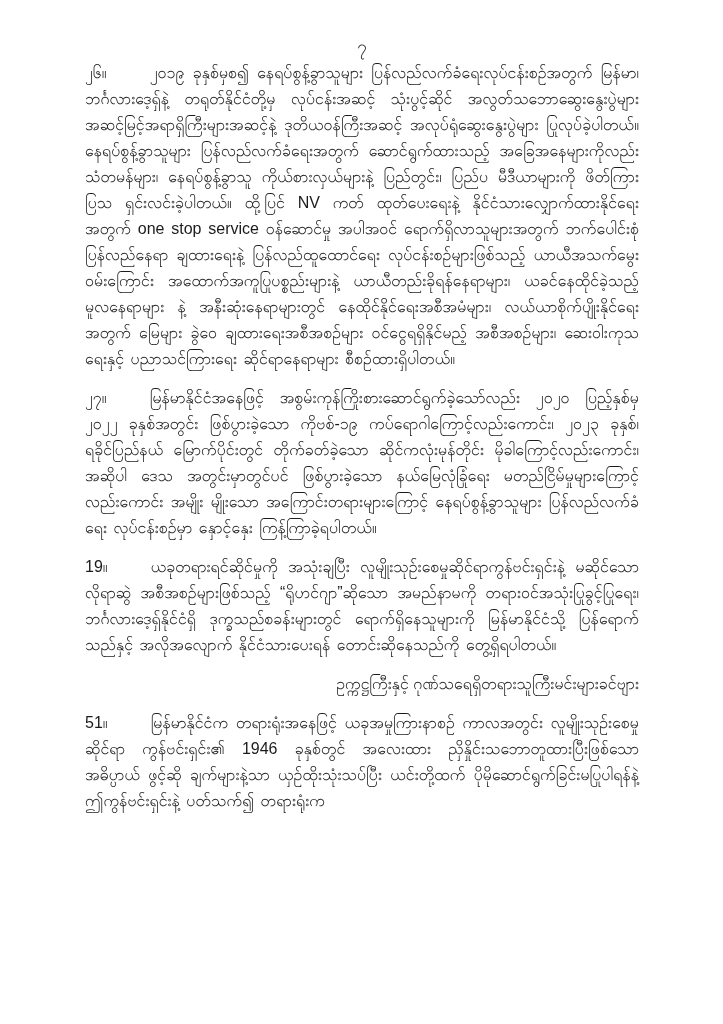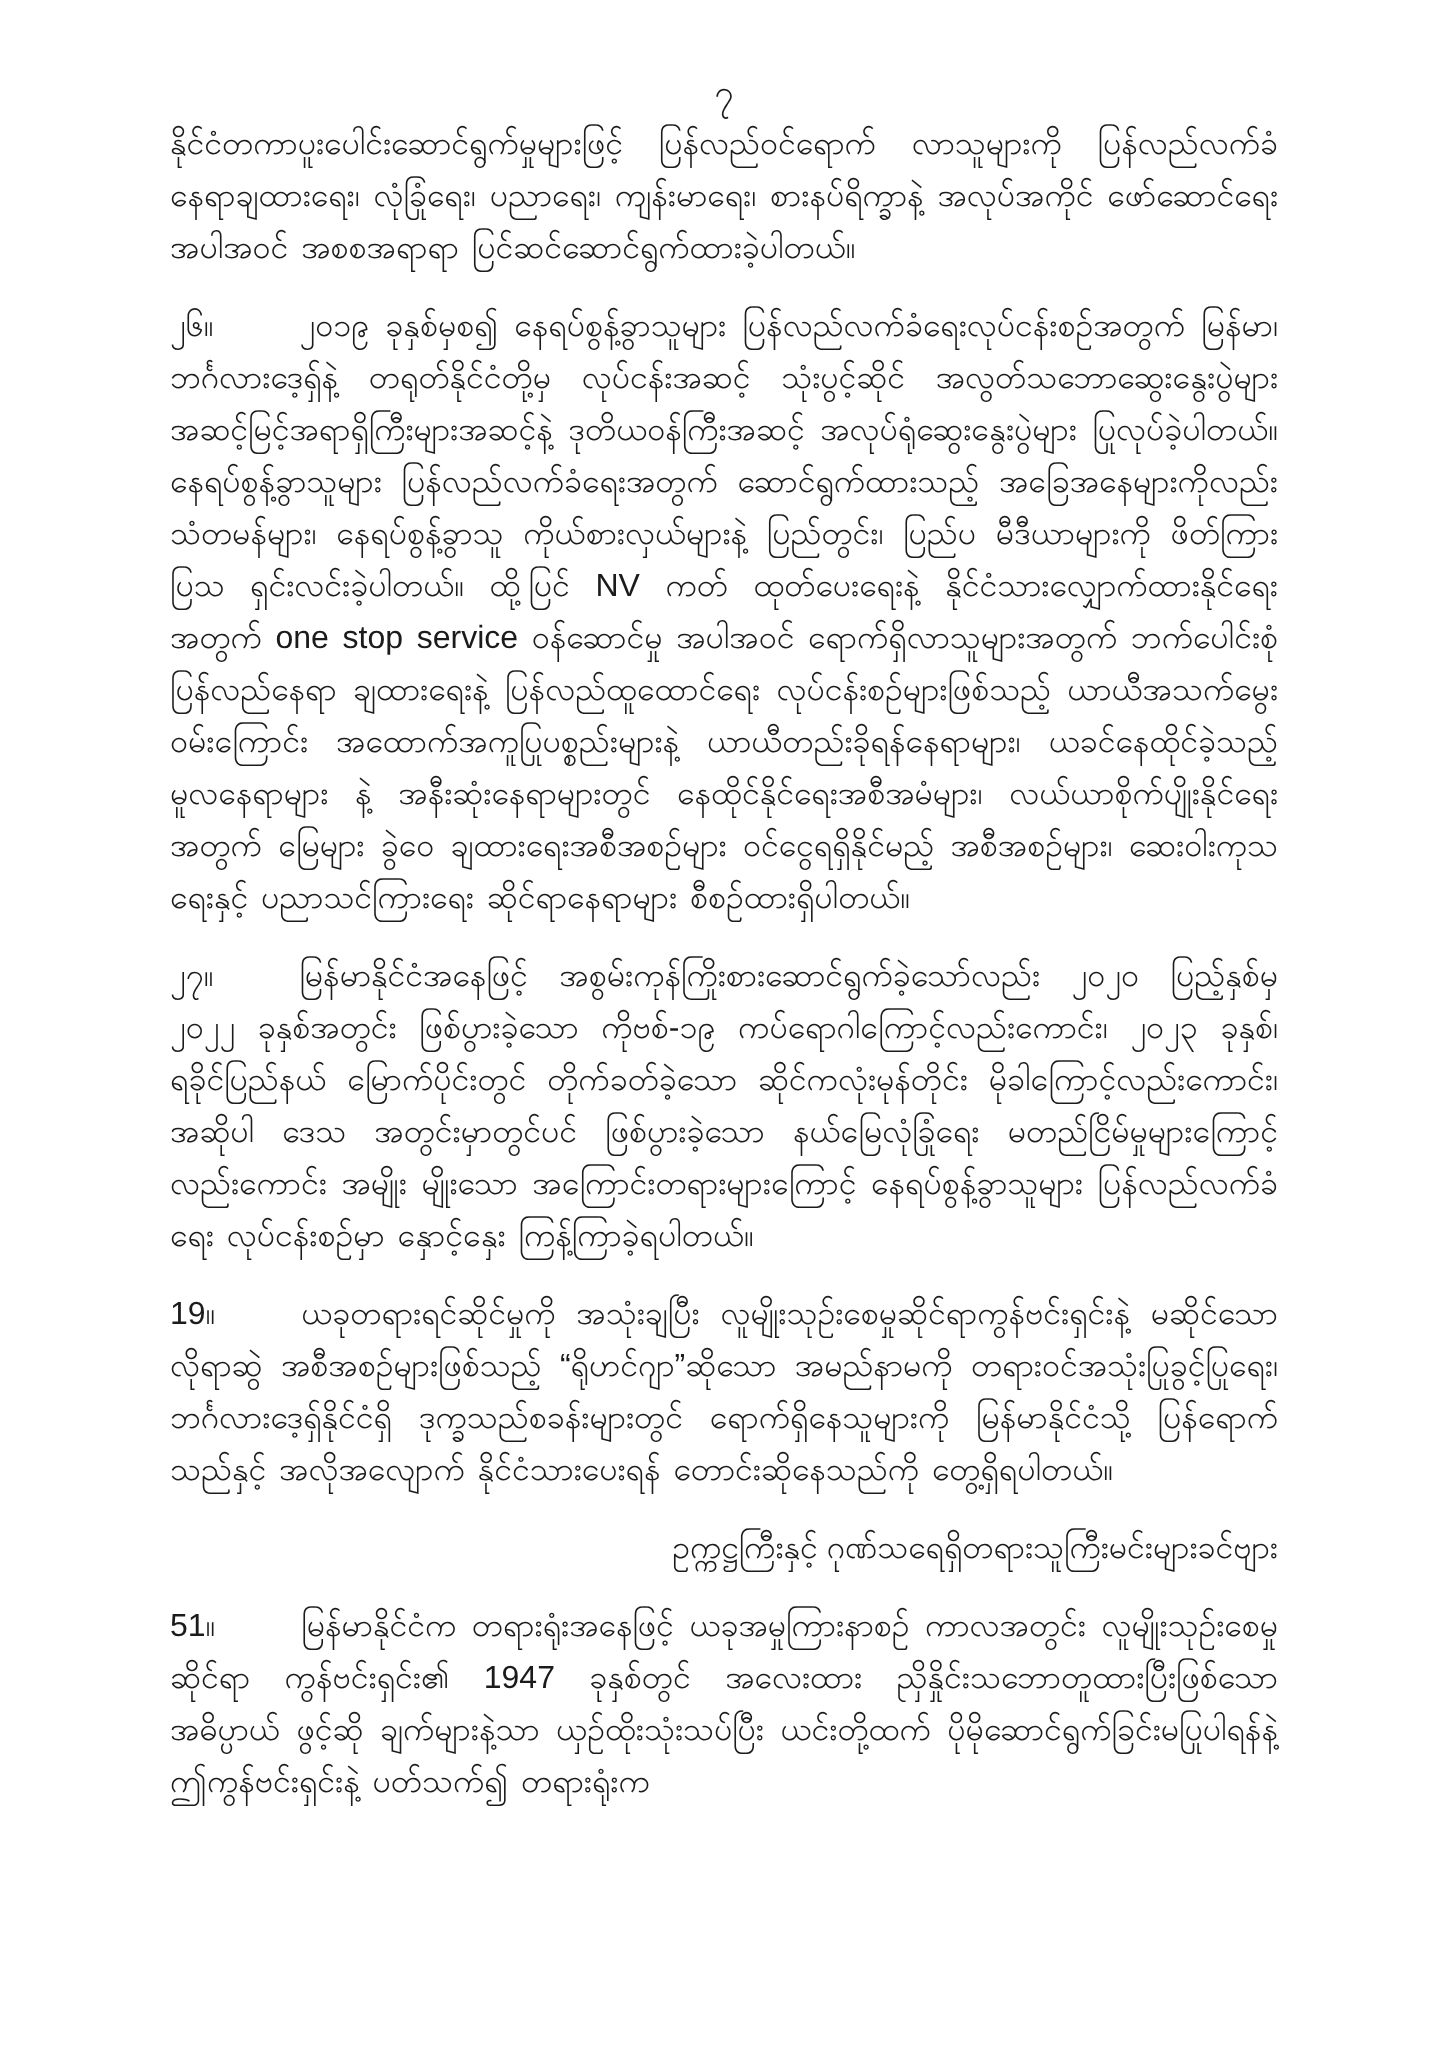--- a/index.html
+++ b/index.html
@@ -45,35 +45,32 @@
     margin: 0 0 13px 0;
   }
 </style>
 </head>
 <body>
 
 <div class="page">
 
   <div class="page-number">၇</div>
 
-  <p class="para">
-    <span class="para-num"></span><span>နိုင်ငံတကာပူးပေါင်းဆောင်ရွက်မှုများဖြင့် ပြန်လည်ဝင်ရောက် လာသူများကို ပြန်လည်လက်ခံ နေရာချထားရေး၊ လုံခြုံရေး၊ ပညာရေး၊ ကျန်းမာရေး၊ စားနပ်ရိက္ခာနဲ့ အလုပ်အကိုင် ဖော်ဆောင်ရေးအပါအဝင် အစစအရာရာ ပြင်ဆင်ဆောင်ရွက်ထားခဲ့ပါတယ်။</span>
-  </p>
 
   <p class="para">
     <span class="para-num">၂၆။</span><span>၂၀၁၉ ခုနှစ်မှစ၍ နေရပ်စွန့်ခွာသူများ ပြန်လည်လက်ခံရေးလုပ်ငန်းစဉ်အတွက် မြန်မာ၊ ဘင်္ဂလားဒေ့ရှ်နဲ့ တရုတ်နိုင်ငံတို့မှ လုပ်ငန်းအဆင့် သုံးပွင့်ဆိုင် အလွတ်သဘောဆွေးနွေးပွဲများ အဆင့်မြင့်အရာရှိကြီးများအဆင့်နဲ့ ဒုတိယဝန်ကြီးအဆင့် အလုပ်ရုံဆွေးနွေးပွဲများ ပြုလုပ်ခဲ့ပါတယ်။ နေရပ်စွန့်ခွာသူများ ပြန်လည်လက်ခံရေးအတွက် ဆောင်ရွက်ထားသည့် အခြေအနေများကိုလည်း သံတမန်များ၊ နေရပ်စွန့်ခွာသူ ကိုယ်စားလှယ်များနဲ့ ပြည်တွင်း၊ ပြည်ပ မီဒီယာများကို ဖိတ်ကြားပြသ ရှင်းလင်းခဲ့ပါတယ်။ ထို့ပြင် NV ကတ် ထုတ်ပေးရေးနဲ့ နိုင်ငံသားလျှောက်ထားနိုင်ရေးအတွက် one stop service ဝန်ဆောင်မှု အပါအဝင် ရောက်ရှိလာသူများအတွက် ဘက်ပေါင်းစုံ ပြန်လည်နေရာ ချထားရေးနဲ့ ပြန်လည်ထူထောင်ရေး လုပ်ငန်းစဉ်များဖြစ်သည့် ယာယီအသက်မွေးဝမ်းကြောင်း အထောက်အကူပြုပစ္စည်းများနဲ့ ယာယီတည်းခိုရန်နေရာများ၊ ယခင်နေထိုင်ခဲ့သည့် မူလနေရာများ နဲ့ အနီးဆုံးနေရာများတွင် နေထိုင်နိုင်ရေးအစီအမံများ၊ လယ်ယာစိုက်ပျိုးနိုင်ရေးအတွက် မြေများ ခွဲဝေ ချထားရေးအစီအစဉ်များ ဝင်ငွေရရှိနိုင်မည့် အစီအစဉ်များ၊ ဆေးဝါးကုသရေးနှင့် ပညာသင်ကြားရေး ဆိုင်ရာနေရာများ စီစဉ်ထားရှိပါတယ်။</span>
   </p>
 
   <p class="para">
     <span class="para-num">၂၇။</span><span>မြန်မာနိုင်ငံအနေဖြင့် အစွမ်းကုန်ကြိုးစားဆောင်ရွက်ခဲ့သော်လည်း ၂၀၂၀ ပြည့်နှစ်မှ ၂၀၂၂ ခုနှစ်အတွင်း ဖြစ်ပွားခဲ့သော ကိုဗစ်-၁၉ ကပ်ရောဂါကြောင့်လည်းကောင်း၊ ၂၀၂၃ ခုနှစ်၊ ရခိုင်ပြည်နယ် မြောက်ပိုင်းတွင် တိုက်ခတ်ခဲ့သော ဆိုင်ကလုံးမုန်တိုင်း မိုခါကြောင့်လည်းကောင်း၊ အဆိုပါ ဒေသ အတွင်းမှာတွင်ပင် ဖြစ်ပွားခဲ့သော နယ်မြေလုံခြုံရေး မတည်ငြိမ်မှုများကြောင့်လည်းကောင်း အမျိုး မျိုးသော အကြောင်းတရားများကြောင့် နေရပ်စွန့်ခွာသူများ ပြန်လည်လက်ခံရေး လုပ်ငန်းစဉ်မှာ နှောင့်နှေး ကြန့်ကြာခဲ့ရပါတယ်။</span>
   </p>
 
   <p class="para">
     <span class="para-num">19။</span><span>ယခုတရားရင်ဆိုင်မှုကို အသုံးချပြီး လူမျိုးသုဉ်းစေမှုဆိုင်ရာကွန်ဗင်းရှင်းနဲ့ မဆိုင်သော လိုရာဆွဲ အစီအစဉ်များဖြစ်သည့် “ရိုဟင်ဂျာ”ဆိုသော အမည်နာမကို တရားဝင်အသုံးပြုခွင့်ပြုရေး၊ ဘင်္ဂလားဒေ့ရှ်နိုင်ငံရှိ ဒုက္ခသည်စခန်းများတွင် ရောက်ရှိနေသူများကို မြန်မာနိုင်ငံသို့ ပြန်ရောက် သည်နှင့် အလိုအလျောက် နိုင်ငံသားပေးရန် တောင်းဆိုနေသည်ကို တွေ့ရှိရပါတယ်။</span>
   </p>
 
   <p class="section-heading">ဥက္ကဋ္ဌကြီးနှင့် ဂုဏ်သရေရှိတရားသူကြီးမင်းများခင်ဗျား</p>
 
   <p class="para">
-    <span class="para-num">51။</span><span>မြန်မာနိုင်ငံက တရားရုံးအနေဖြင့် ယခုအမှုကြားနာစဉ် ကာလအတွင်း လူမျိုးသုဉ်းစေမှုဆိုင်ရာ ကွန်ဗင်းရှင်း၏ 1947 ခုနှစ်တွင် အလေးထား ညှိနှိုင်းသဘောတူထားပြီးဖြစ်သော အဓိပ္ပာယ် ဖွင့်ဆို ချက်များနဲ့သာ ယှဉ်ထိုးသုံးသပ်ပြီး ယင်းတို့ထက် ပိုမိုဆောင်ရွက်ခြင်းမပြုပါရန်နဲ့ ဤကွန်ဗင်းရှင်းနဲ့ ပတ်သက်၍ တရားရုံးက</span>
+    <span class="para-num">51။</span><span>မြန်မာနိုင်ငံက တရားရုံးအနေဖြင့် ယခုအမှုကြားနာစဉ် ကာလအတွင်း လူမျိုးသုဉ်းစေမှုဆိုင်ရာ ကွန်ဗင်းရှင်း၏ 1946 ခုနှစ်တွင် အလေးထား ညှိနှိုင်းသဘောတူထားပြီးဖြစ်သော အဓိပ္ပာယ် ဖွင့်ဆို ချက်များနဲ့သာ ယှဉ်ထိုးသုံးသပ်ပြီး ယင်းတို့ထက် ပိုမိုဆောင်ရွက်ခြင်းမပြုပါရန်နဲ့ ဤကွန်ဗင်းရှင်းနဲ့ ပတ်သက်၍ တရားရုံးက</span>
   </p>
 
 </div>
 
 </body></html>

